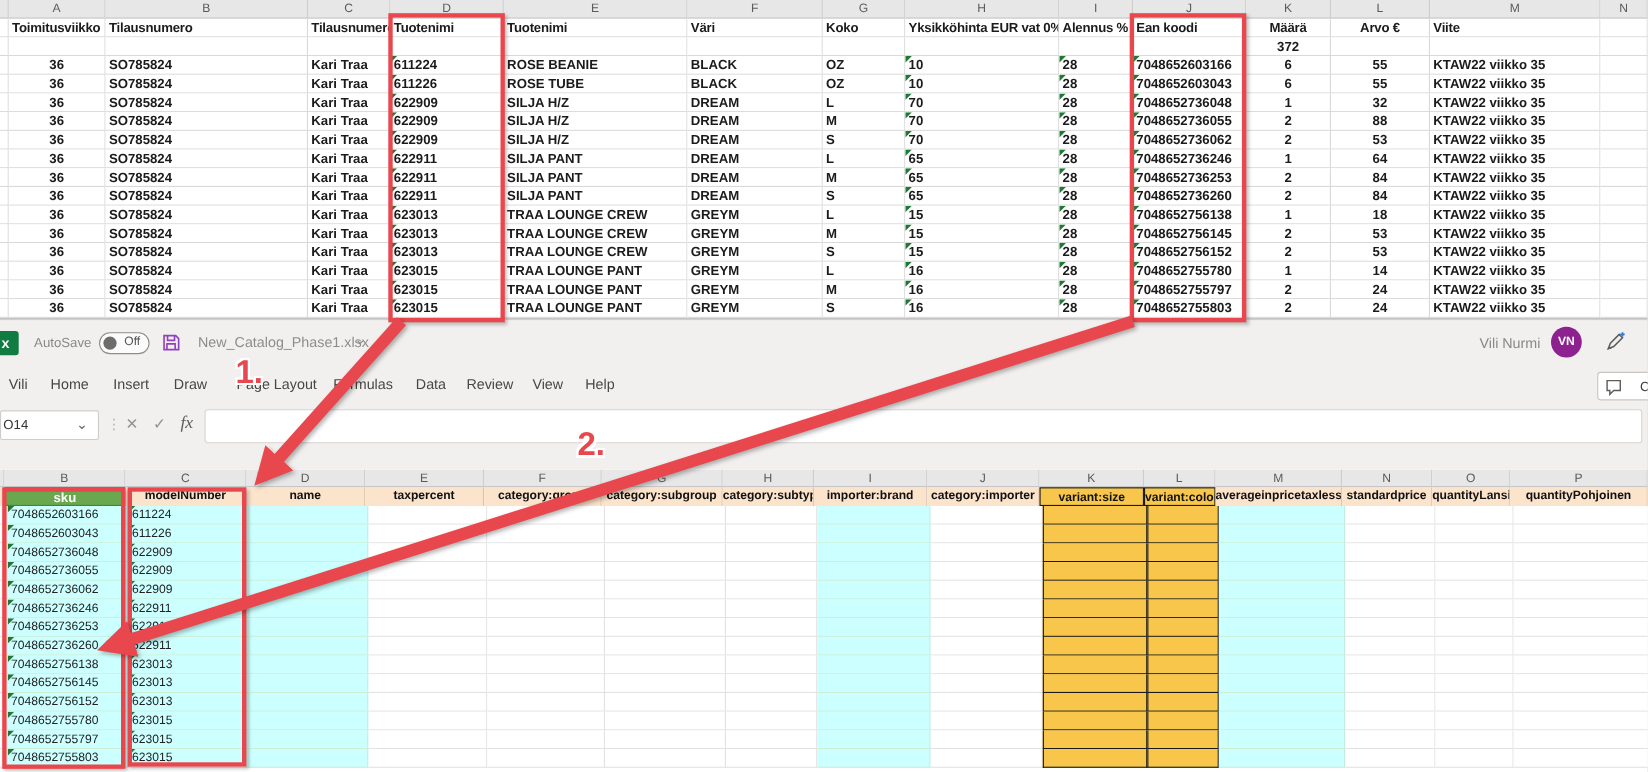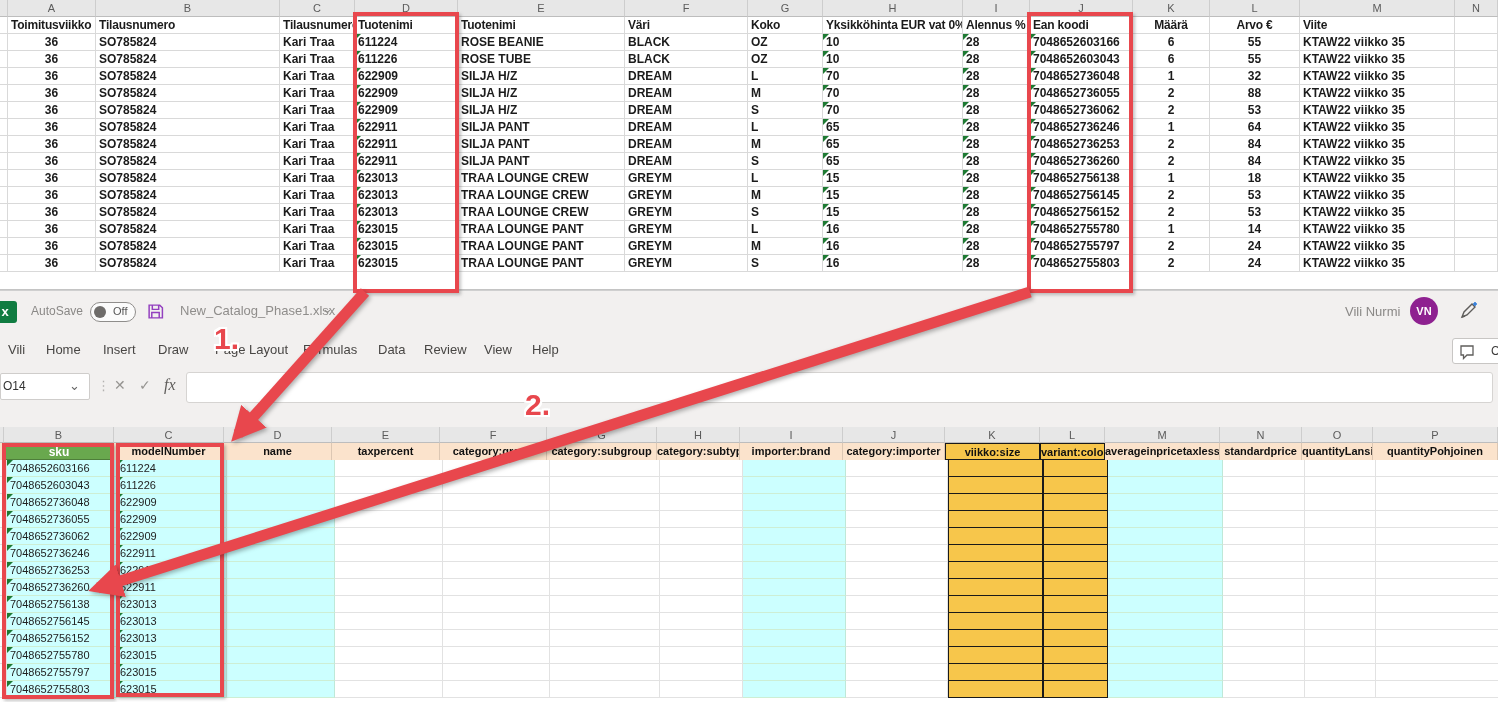--- a/index.html
+++ b/index.html
@@ -115,20 +115,37 @@
         <div class="cell hd" style="width: 140px; flex: 0 0 140px;">Yksikköhinta EUR vat 0%</div>
         <div class="cell hd" style="width: 67px; flex: 0 0 67px;">Alennus %</div>
         <div class="cell hd" style="width: 103px; flex: 0 0 103px;">Ean koodi</div>
         <div class="cell hd ctr" style="width: 77px; flex: 0 0 77px;">Määrä</div>
         <div class="cell hd ctr" style="width: 90px; flex: 0 0 90px;">Arvo €</div>
         <div class="cell hd" style="width: 155px; flex: 0 0 155px;">Viite</div>
         <div class="cell hd" style="width: 43px; flex: 0 0 43px;"></div>
       </div>
       <div class="srow">
         <div class="cell" style="width: 8px; flex: 0 0 8px;"></div>
+        <div class="cell" style="width: 88px; flex: 0 0 88px;"></div>
+        <div class="cell" style="width: 184px; flex: 0 0 184px;"></div>
+        <div class="cell" style="width: 75px; flex: 0 0 75px;"></div>
+        <div class="cell" style="width: 103px; flex: 0 0 103px;"></div>
+        <div class="cell" style="width: 167px; flex: 0 0 167px;"></div>
+        <div class="cell" style="width: 123px; flex: 0 0 123px;"></div>
+        <div class="cell" style="width: 75px; flex: 0 0 75px;"></div>
+        <div class="cell" style="width: 140px; flex: 0 0 140px;"></div>
+        <div class="cell" style="width: 67px; flex: 0 0 67px;"></div>
+        <div class="cell" style="width: 103px; flex: 0 0 103px;"></div>
+        <div class="cell ctr" style="width: 77px; flex: 0 0 77px;">372</div>
+        <div class="cell" style="width: 90px; flex: 0 0 90px;"></div>
+        <div class="cell" style="width: 155px; flex: 0 0 155px;"></div>
+        <div class="cell" style="width: 43px; flex: 0 0 43px;"></div>
+      </div>
+      <div class="srow">
+        <div class="cell" style="width: 8px; flex: 0 0 8px;"></div>
         <div class="cell ctr" style="width: 88px; flex: 0 0 88px;">36</div>
         <div class="cell" style="width: 184px; flex: 0 0 184px;">SO785824</div>
         <div class="cell" style="width: 75px; flex: 0 0 75px;">Kari Traa</div>
         <div class="cell tri" style="width: 103px; flex: 0 0 103px;">611224</div>
         <div class="cell" style="width: 167px; flex: 0 0 167px;">ROSE BEANIE</div>
         <div class="cell" style="width: 123px; flex: 0 0 123px;">BLACK</div>
         <div class="cell" style="width: 75px; flex: 0 0 75px;">OZ</div>
         <div class="cell tri" style="width: 140px; flex: 0 0 140px;">10</div>
         <div class="cell tri" style="width: 67px; flex: 0 0 67px;">28</div>
         <div class="cell tri" style="width: 103px; flex: 0 0 103px;">7048652603166</div>
@@ -443,21 +460,21 @@
         <div class="bhead" style="width: 4px; flex: 0 0 4px;"></div>
         <div class="bhead green" style="width: 110px; flex: 0 0 110px;">sku</div>
         <div class="bhead" style="width: 110px; flex: 0 0 110px;">modelNumber</div>
         <div class="bhead" style="width: 108px; flex: 0 0 108px;">name</div>
         <div class="bhead" style="width: 108px; flex: 0 0 108px;">taxpercent</div>
         <div class="bhead" style="width: 107px; flex: 0 0 107px;">category:group</div>
         <div class="bhead" style="width: 110px; flex: 0 0 110px;">category:subgroup</div>
         <div class="bhead" style="width: 83px; flex: 0 0 83px;">category:subtype</div>
         <div class="bhead" style="width: 103px; flex: 0 0 103px;">importer:brand</div>
         <div class="bhead" style="width: 102px; flex: 0 0 102px;">category:importer</div>
-        <div class="bhead gold" style="width: 95px; flex: 0 0 95px;">viikko:size</div>
+        <div class="bhead gold" style="width: 95px; flex: 0 0 95px;">variant:size</div>
         <div class="bhead gold" style="width: 65px; flex: 0 0 65px;">variant:color</div>
         <div class="bhead" style="width: 115px; flex: 0 0 115px;">averageinpricetaxless</div>
         <div class="bhead" style="width: 82px; flex: 0 0 82px;">standardprice</div>
         <div class="bhead" style="width: 71px; flex: 0 0 71px;">quantityLansi</div>
         <div class="bhead" style="width: 125px; flex: 0 0 125px;">quantityPohjoinen</div>
       </div>
       <div class="srow">
         <div class="bcell" style="width: 4px; flex: 0 0 4px;"></div>
         <div class="bcell cyan tri" style="width: 110px; flex: 0 0 110px;">7048652603166</div>
         <div class="bcell cyan tri" style="width: 110px; flex: 0 0 110px;">611224</div>

